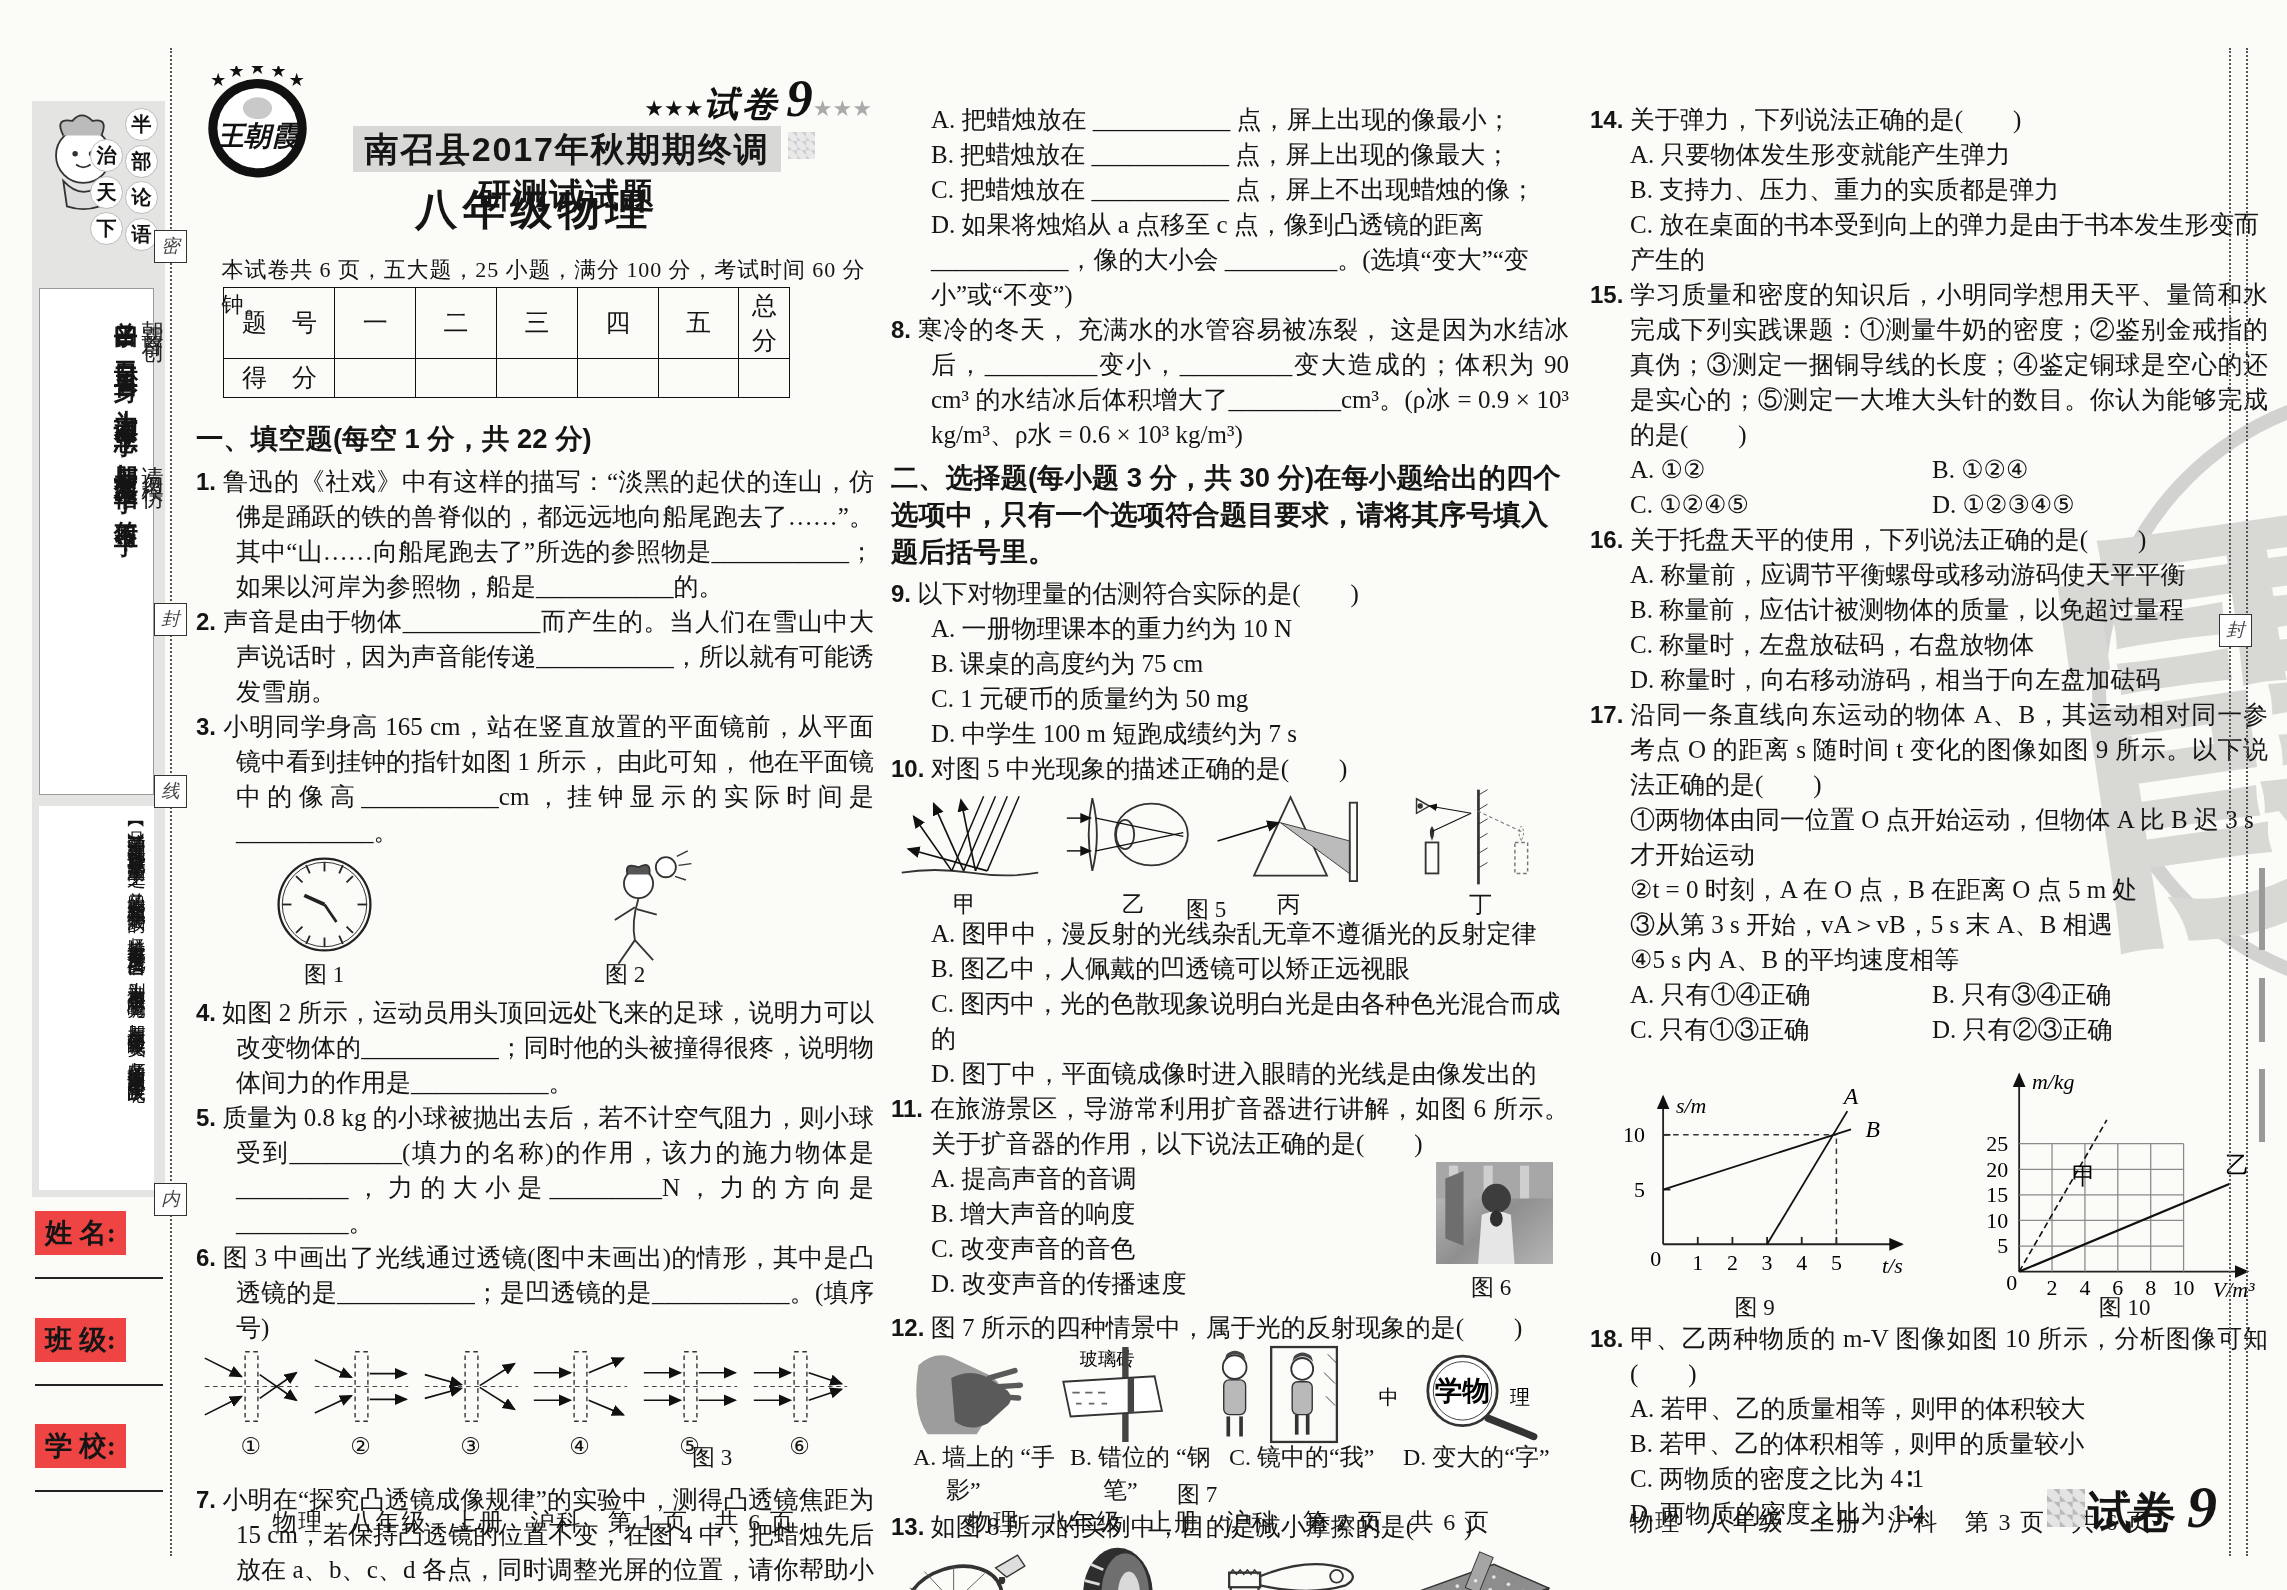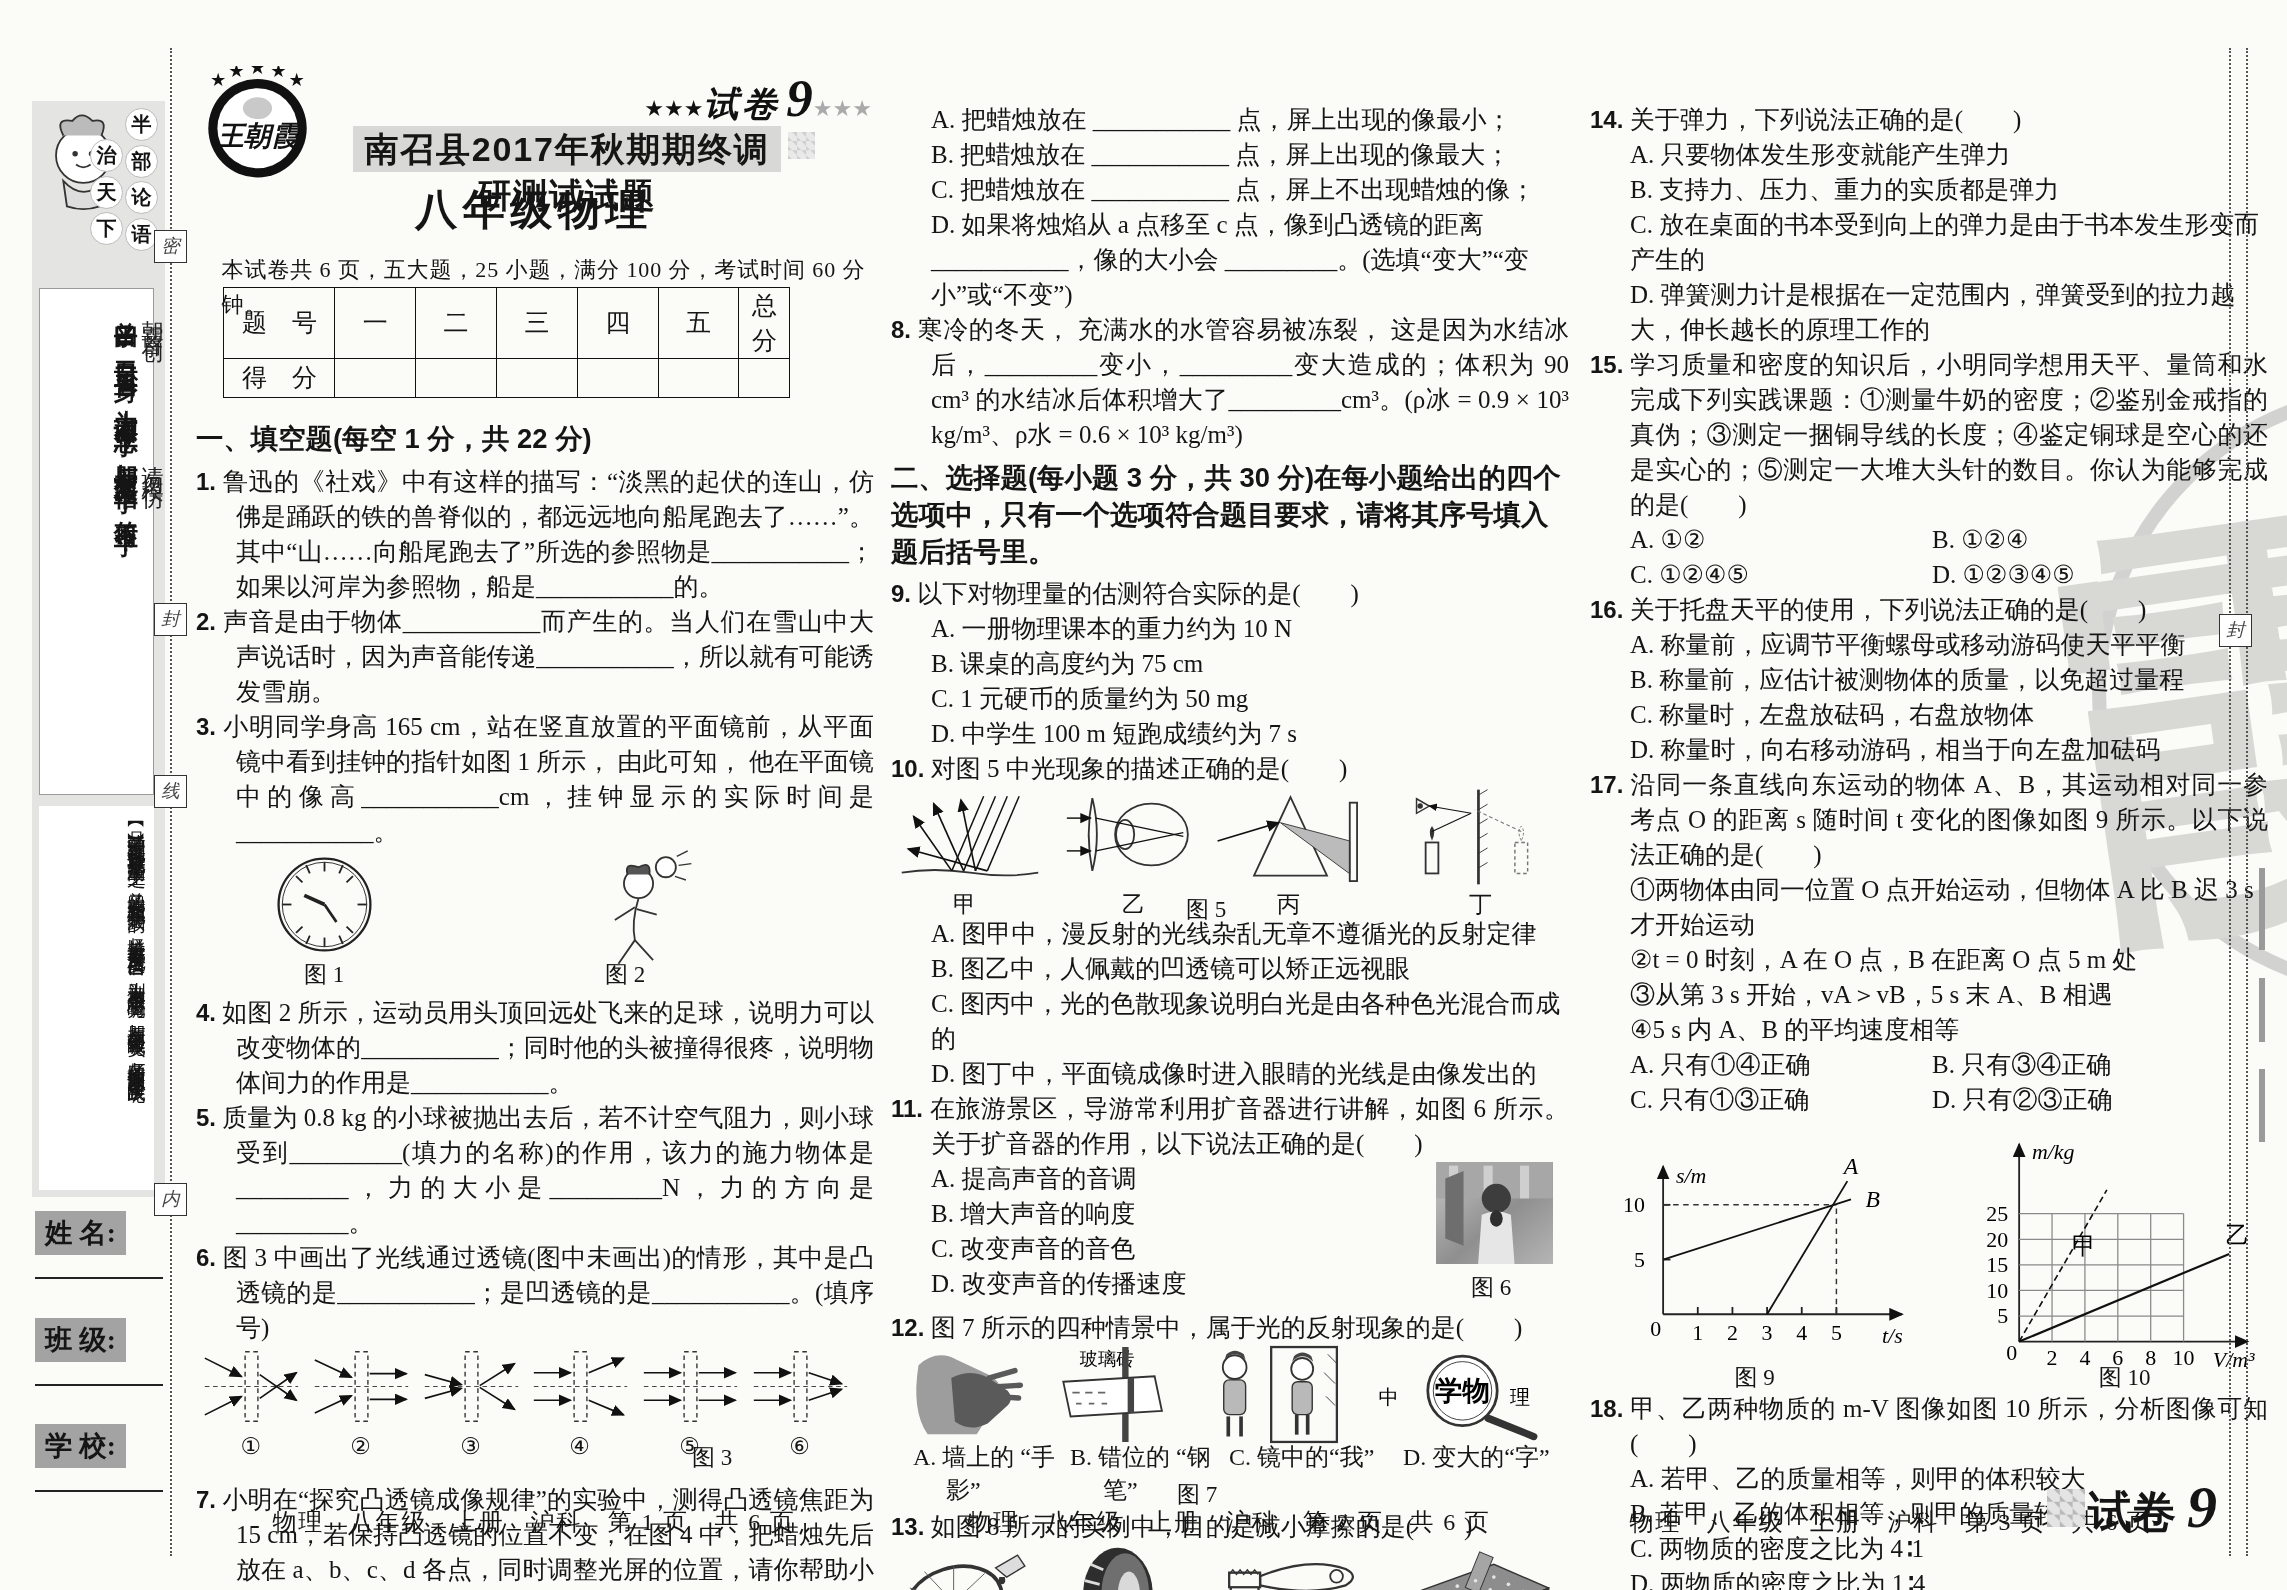--- a/index.html
+++ b/index.html
@@ -8,21 +8,21 @@
         font-family:"Liberation Serif",serif;color:#151515;}
   .abs{position:absolute;}
   
   .side-panel{left:32px;top:101px;width:133px;height:1096px;background:#e4e4e2;}
   .circ{position:absolute;width:31px;height:31px;border-radius:50%;background:#fff;border:0.9px solid #bbb;
         font:bold 20px/31px "Liberation Serif",serif;text-align:center;color:#111;}
   .quote-box{position:absolute;left:7.3px;top:187px;width:115px;height:507px;background:#fff;border:1.8px solid #9a9a9a;
         writing-mode:vertical-rl;font:bold 24px/40px "Liberation Sans",sans-serif;padding:12.8px 7.3px;box-sizing:border-box;letter-spacing:3.7px;}
   .read-box{position:absolute;left:7.3px;top:705px;width:115px;height:384px;background:#fff;
         writing-mode:vertical-rl;font:18.3px/27.4px "Liberation Serif",serif;padding:9.1px 5.5px;box-sizing:border-box;letter-spacing:1.8px;}
-  .fill-label{position:absolute;left:35px;width:91px;background:#a3a3a3;text-align:center;
+  .fill-label{position:absolute;left:35px;width:91px;background:#ef4444;text-align:center;
         font:bold 27.4px/44px "Liberation Serif",serif;}
   .fill-line{position:absolute;left:35px;width:128px;border-bottom:2.7px solid #222;height:0;}
   .fold-line{left:170px;top:48px;height:1508px;width:0;border-left:2.7px dotted #555;}
   .seal{position:absolute;left:154px;width:31px;height:31px;border:1.8px solid #333;background:#fff;
         font:italic 18.3px/31px "Liberation Serif",serif;text-align:center;color:#444;}
   .fold-note{position:absolute;left:139px;writing-mode:vertical-rl;font:22px/27.4px "Liberation Serif",serif;color:#222;letter-spacing:7.3px;}
   
   .col{position:absolute;top:53px;width:678px;font-size:25px;line-height:35px;}
   .c1{left:196px;} .c2{left:891px;top:102px;} .c3{left:1590px;top:102px;}
   .q{padding-left:40px;text-indent:-40px;margin:0;text-align:justify;}
@@ -476,21 +476,20 @@
       </svg>
 
     </div>
   </div>
 
   <div class="col c3">
     <p class="q"><b>14.</b> <span>关于弹力，下列说法正确的是(　　)</span></p>
     <p class="opt">A. 只要物体发生形变就能产生弹力</p>
     <p class="opt">B. 支持力、压力、重力的实质都是弹力</p>
     <p class="opt">C. 放在桌面的书本受到向上的弹力是由于书本发生形变而产生的</p>
-    <p class="opt" style="padding-left:40px">D. 弹簧测力计是根据在一定范围内，弹簧受到的拉力越大，伸长越长的原理工作的</p>
     <p class="q"><b>15.</b> <span>学习质量和密度的知识后，小明同学想用天平、量筒和水完成下列实践课题：①测量牛奶的密度；②鉴别金戒指的真伪；③测定一捆铜导线的长度；④鉴定铜球是空心的还是实心的；⑤测定一大堆大头针的数目。你认为能够完成的是(　　)</span></p>
     <div class="opt2">
       <span>A. ①②</span>
       <span>B. ①②④</span>
     </div>
     <div class="opt2">
       <span>C. ①②④⑤</span>
       <span>D. ①②③④⑤</span>
     </div>
     <p class="q"><b>16.</b> <span>关于托盘天平的使用，下列说法正确的是(　　)</span></p>

